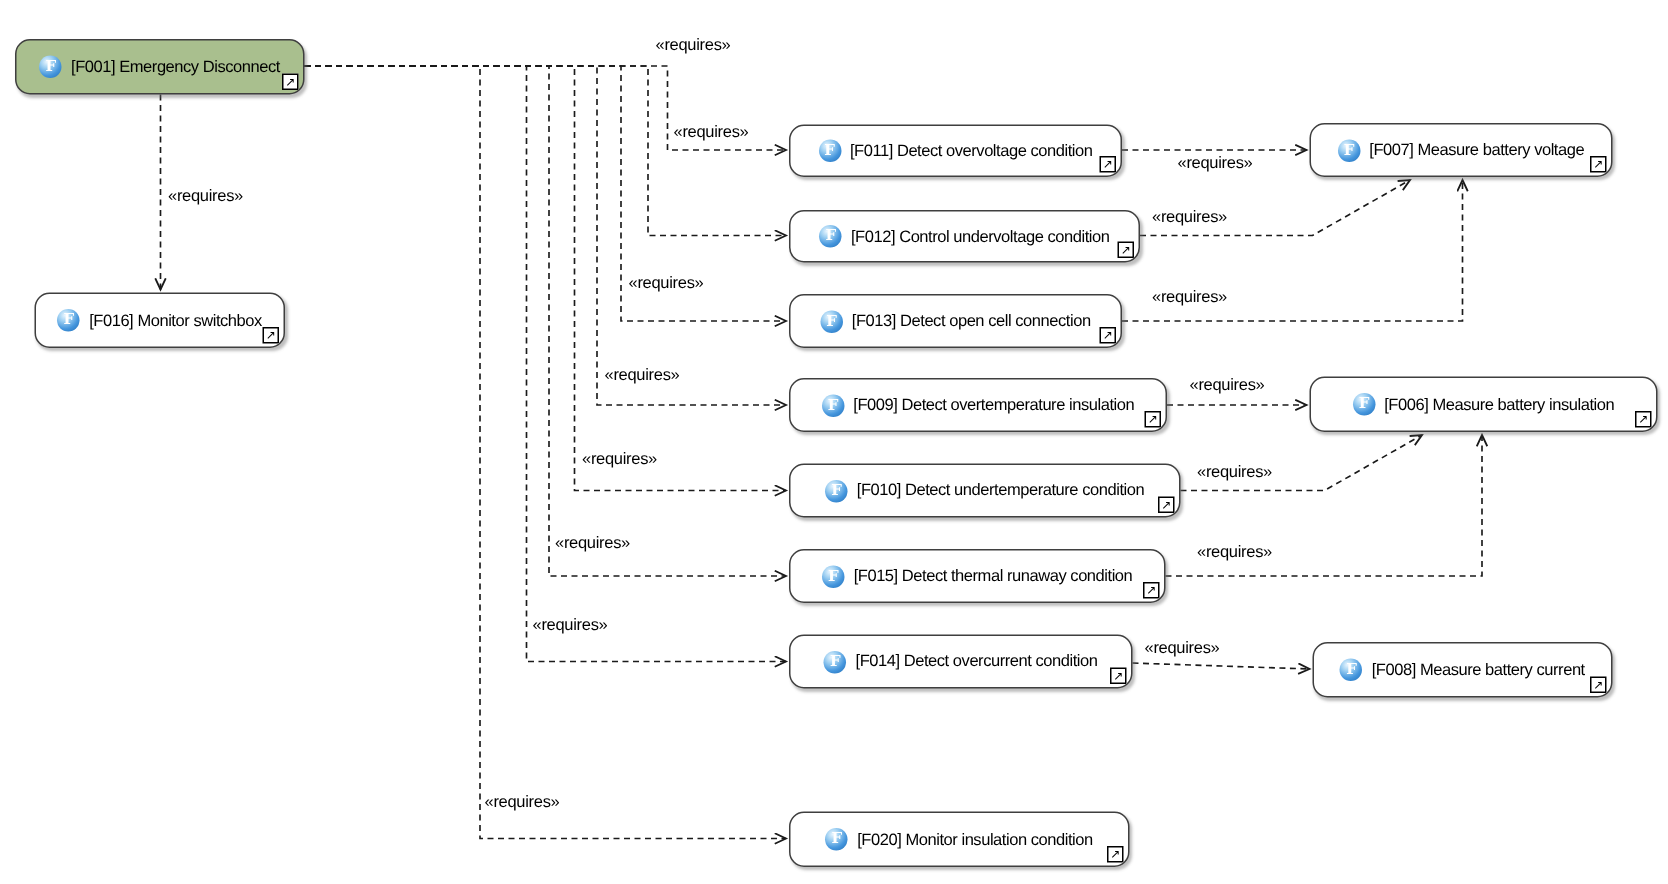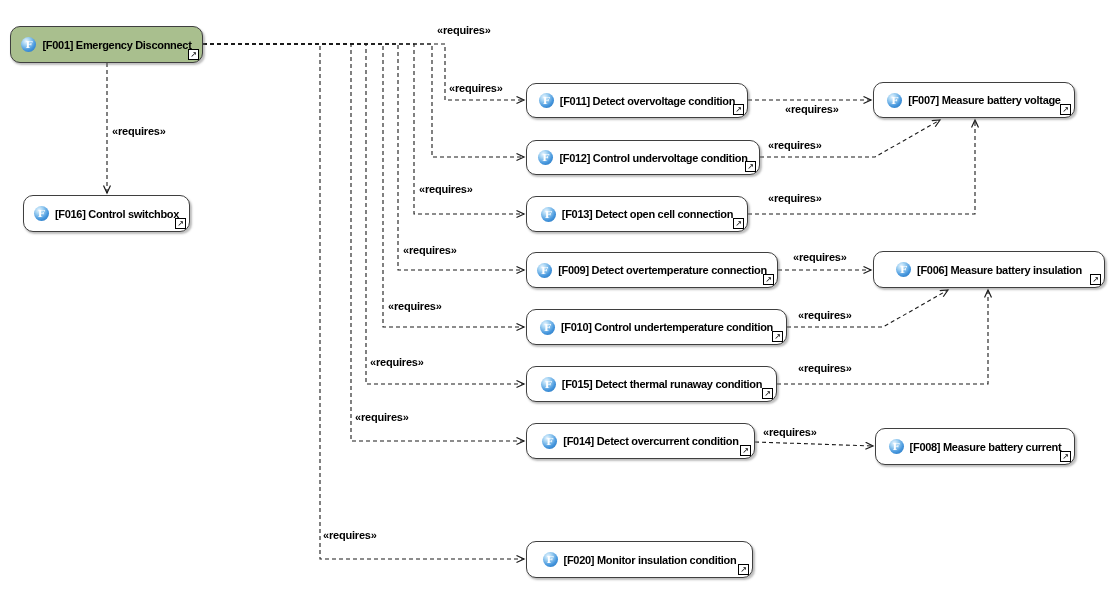--- a/index.html
+++ b/index.html
@@ -32,41 +32,41 @@
     border-radius:50%;
     background:radial-gradient(circle at 35% 28%, #eaf6ff 0%, #9fd0f2 28%, #4596dd 62%, #1f6cb5 100%);
     color:#ffffff;
     font-family:"DejaVu Serif", serif;
     font-weight:bold;
     font-size:10px;
     line-height:15px;
     text-align:center;
   }
   .nodelabel{
-    font-weight:bold;
+    font-weight:normal;
     font-size:11px;
     letter-spacing:-0.3px;
     color:#000000;
     white-space:nowrap;
   }
   .nav{
     position:absolute;
     right:3px;bottom:2px;
     width:11px;height:11px;
     box-sizing:border-box;
     border:1px solid #000000;
     background:#ffffff;
     font-size:8px;
     line-height:9px;
     text-align:center;
     color:#000000;
   }
   .edge-label{
     position:absolute;
-    font-weight:bold;
+    font-weight:normal;
     font-size:11px;
     letter-spacing:-0.2px;
     color:#000000;
     white-space:nowrap;
   }
 </style>
 </head>
 <body>
 
 <div id="canvas">
@@ -109,46 +109,46 @@
     <span class="edge-label" style="left: 798px; top: 309px;">«requires»</span>
     <span class="edge-label" style="left: 798px; top: 362px;">«requires»</span>
     <span class="edge-label" style="left: 763px; top: 426px;">«requires»</span>
     <div class="node green" style="left: 10px; top: 26px; width: 193px; height: 37px;">
       <span class="badge">F</span>
       <span class="nodelabel">[F001] Emergency Disconnect</span>
       <span class="nav">↗</span>
     </div>
     <div class="node" style="left: 23px; top: 195px; width: 167px; height: 37px;">
       <span class="badge">F</span>
-      <span class="nodelabel">[F016] Control switchbox</span>
+      <span class="nodelabel">[F016] Monitor switchbox</span>
       <span class="nav">↗</span>
     </div>
     <div class="node" style="left: 526px; top: 83px; width: 222px; height: 35px;">
       <span class="badge">F</span>
       <span class="nodelabel">[F011] Detect overvoltage condition</span>
       <span class="nav">↗</span>
     </div>
     <div class="node" style="left: 526px; top: 140px; width: 234px; height: 35px;">
       <span class="badge">F</span>
       <span class="nodelabel">[F012] Control undervoltage condition</span>
       <span class="nav">↗</span>
     </div>
     <div class="node" style="left: 526px; top: 196px; width: 222px; height: 36px;">
       <span class="badge">F</span>
       <span class="nodelabel">[F013] Detect open cell connection</span>
       <span class="nav">↗</span>
     </div>
     <div class="node" style="left: 526px; top: 252px; width: 252px; height: 36px;">
       <span class="badge">F</span>
-      <span class="nodelabel">[F009] Detect overtemperature connection</span>
+      <span class="nodelabel">[F009] Detect overtemperature insulation</span>
       <span class="nav">↗</span>
     </div>
     <div class="node" style="left: 526px; top: 309px; width: 261px; height: 36px;">
       <span class="badge">F</span>
-      <span class="nodelabel">[F010] Control undertemperature condition</span>
+      <span class="nodelabel">[F010] Detect undertemperature condition</span>
       <span class="nav">↗</span>
     </div>
     <div class="node" style="left: 526px; top: 366px; width: 251px; height: 36px;">
       <span class="badge">F</span>
       <span class="nodelabel">[F015] Detect thermal runaway condition</span>
       <span class="nav">↗</span>
     </div>
     <div class="node" style="left: 526px; top: 423px; width: 229px; height: 36px;">
       <span class="badge">F</span>
       <span class="nodelabel">[F014] Detect overcurrent condition</span>

